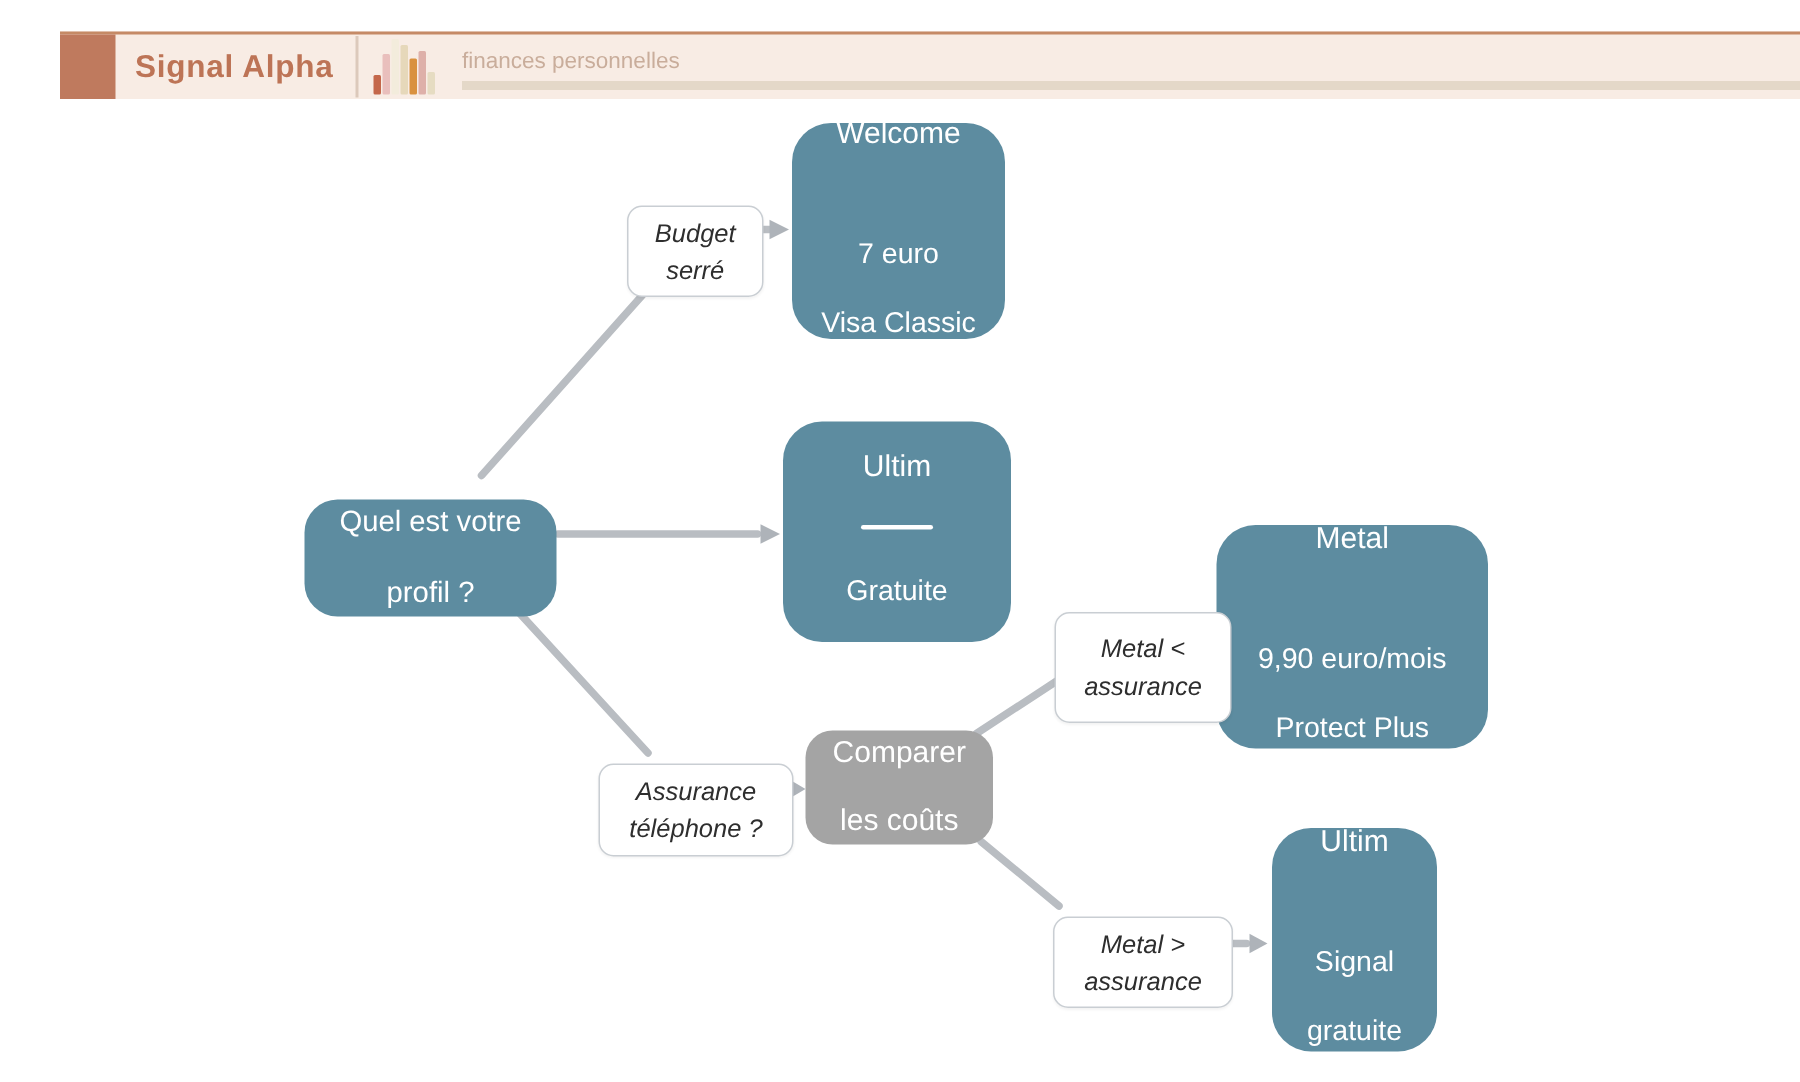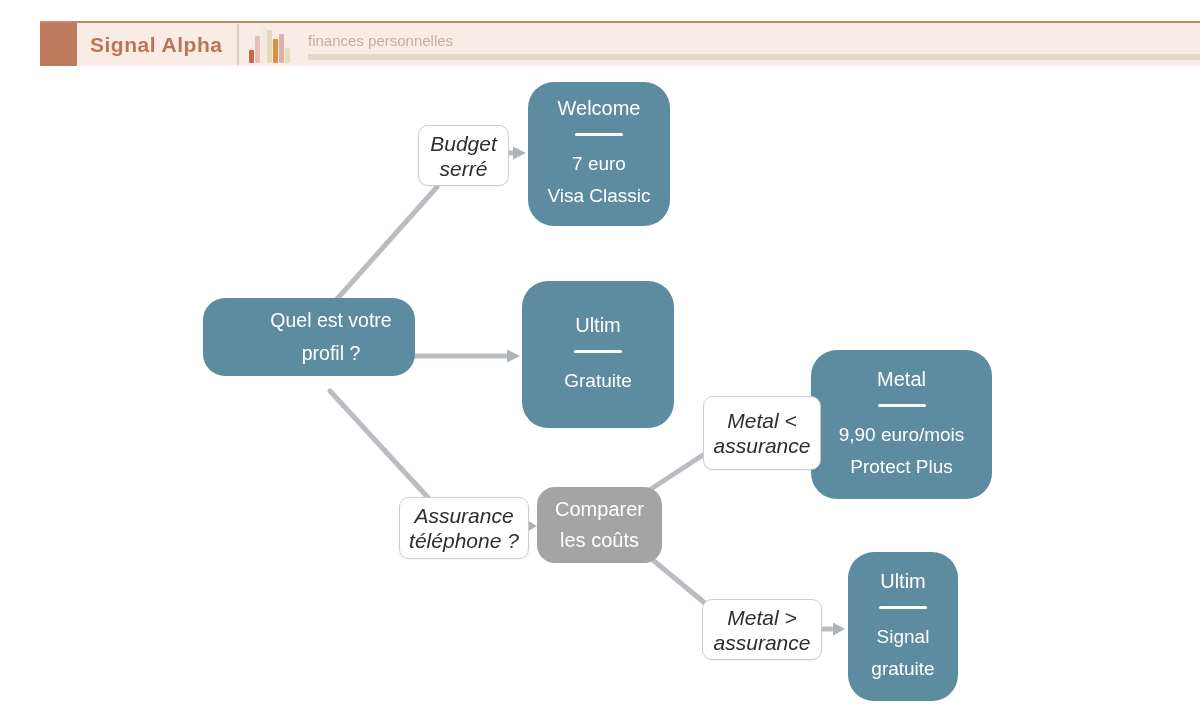--- a/index.html
+++ b/index.html
@@ -45,38 +45,38 @@
 
   
   .diagram { position:absolute; left:0; top:0; width:1200px; height:721px; }
   svg.connectors { position:absolute; left:0; top:0; z-index:1; }
   svg.connectors line { stroke:#b9bdc2; stroke-width:5; stroke-linecap:round; }
   svg.connectors polygon { fill:#aeb3b9; }
 
   .card {
     position:absolute; z-index:2; background:#5d8ca0; color:#ffffff;
     border-radius:26px; display:flex; flex-direction:column;
-    align-items:center; justify-content:center; text-align:center;
+    align-items:center; justify-content:center; text-align:center;gap:14px;
   }
   .card-title  { font-size:20px; line-height:24px; }
   .card-divider{ width:48px; height:3px; background:#ffffff; border-radius:2px; margin:13px 0 12px; }
   .card-detail { font-size:19px; line-height:32px; white-space:nowrap; }
 
   .root { border-radius:22px; }
   .root .root-line { font-size:19.5px; line-height:33px; }
 
   .compare { background:#a4a4a4; border-radius:18px; }
   .compare .compare-line { font-size:20px; line-height:31px; }
 
   .cond {
     position:absolute; z-index:3; background:#ffffff;
     border:1.5px solid #c9ced3; border-radius:10px; box-sizing:border-box;
     display:flex; flex-direction:column; align-items:center; justify-content:center;
-    font-style:italic; font-size:21px; line-height:25px; color:#2e2e2e;
-    text-align:center; box-shadow:0 1px 2px rgba(0,0,0,0.05); white-space:nowrap;
+    font-style:italic; font-size:17px; line-height:25px; color:#2e2e2e;
+    text-align:center; box-shadow:0 1px 2px rgba(0,0,0,0.05); white-space:nowrap;margin-top:12px;
   }
 </style>
 </head>
 <body>
 
 <div class="header">
   <div class="brand-mark"></div>
   <div class="brand-title">Signal Alpha</div>
   <div class="header-vdivider"></div>
   <div class="logo-bars">
@@ -109,21 +109,21 @@
     <polygon points="526,519.5 526,532.5 537,526"></polygon>
 
     <line x1="651" y1="489" x2="706" y2="453"></line>
 
     <line x1="654" y1="561" x2="706" y2="604"></line>
 
     <line x1="822" y1="629" x2="831" y2="629"></line>
     <polygon points="833,622.5 833,635.5 845,629"></polygon>
   </svg>
 
-  <div class="card root" style="left:203px; top:298px; width:168px; height:78px;padding-left:44px;">
+  <div class="card root" style="left:203px; top:333px; width:168px; height:78px;">
     <div class="root-line">Quel est votre</div>
     <div class="root-line">profil ?</div>
   </div>
 
   <div class="cond" style="left:418px; top:125px; width:91px; height:61px;">
     <span>Budget</span>
     <span>serré</span>
   </div>
 
   <div class="card" style="left:528px; top:82px; width:142px; height:144px;">

